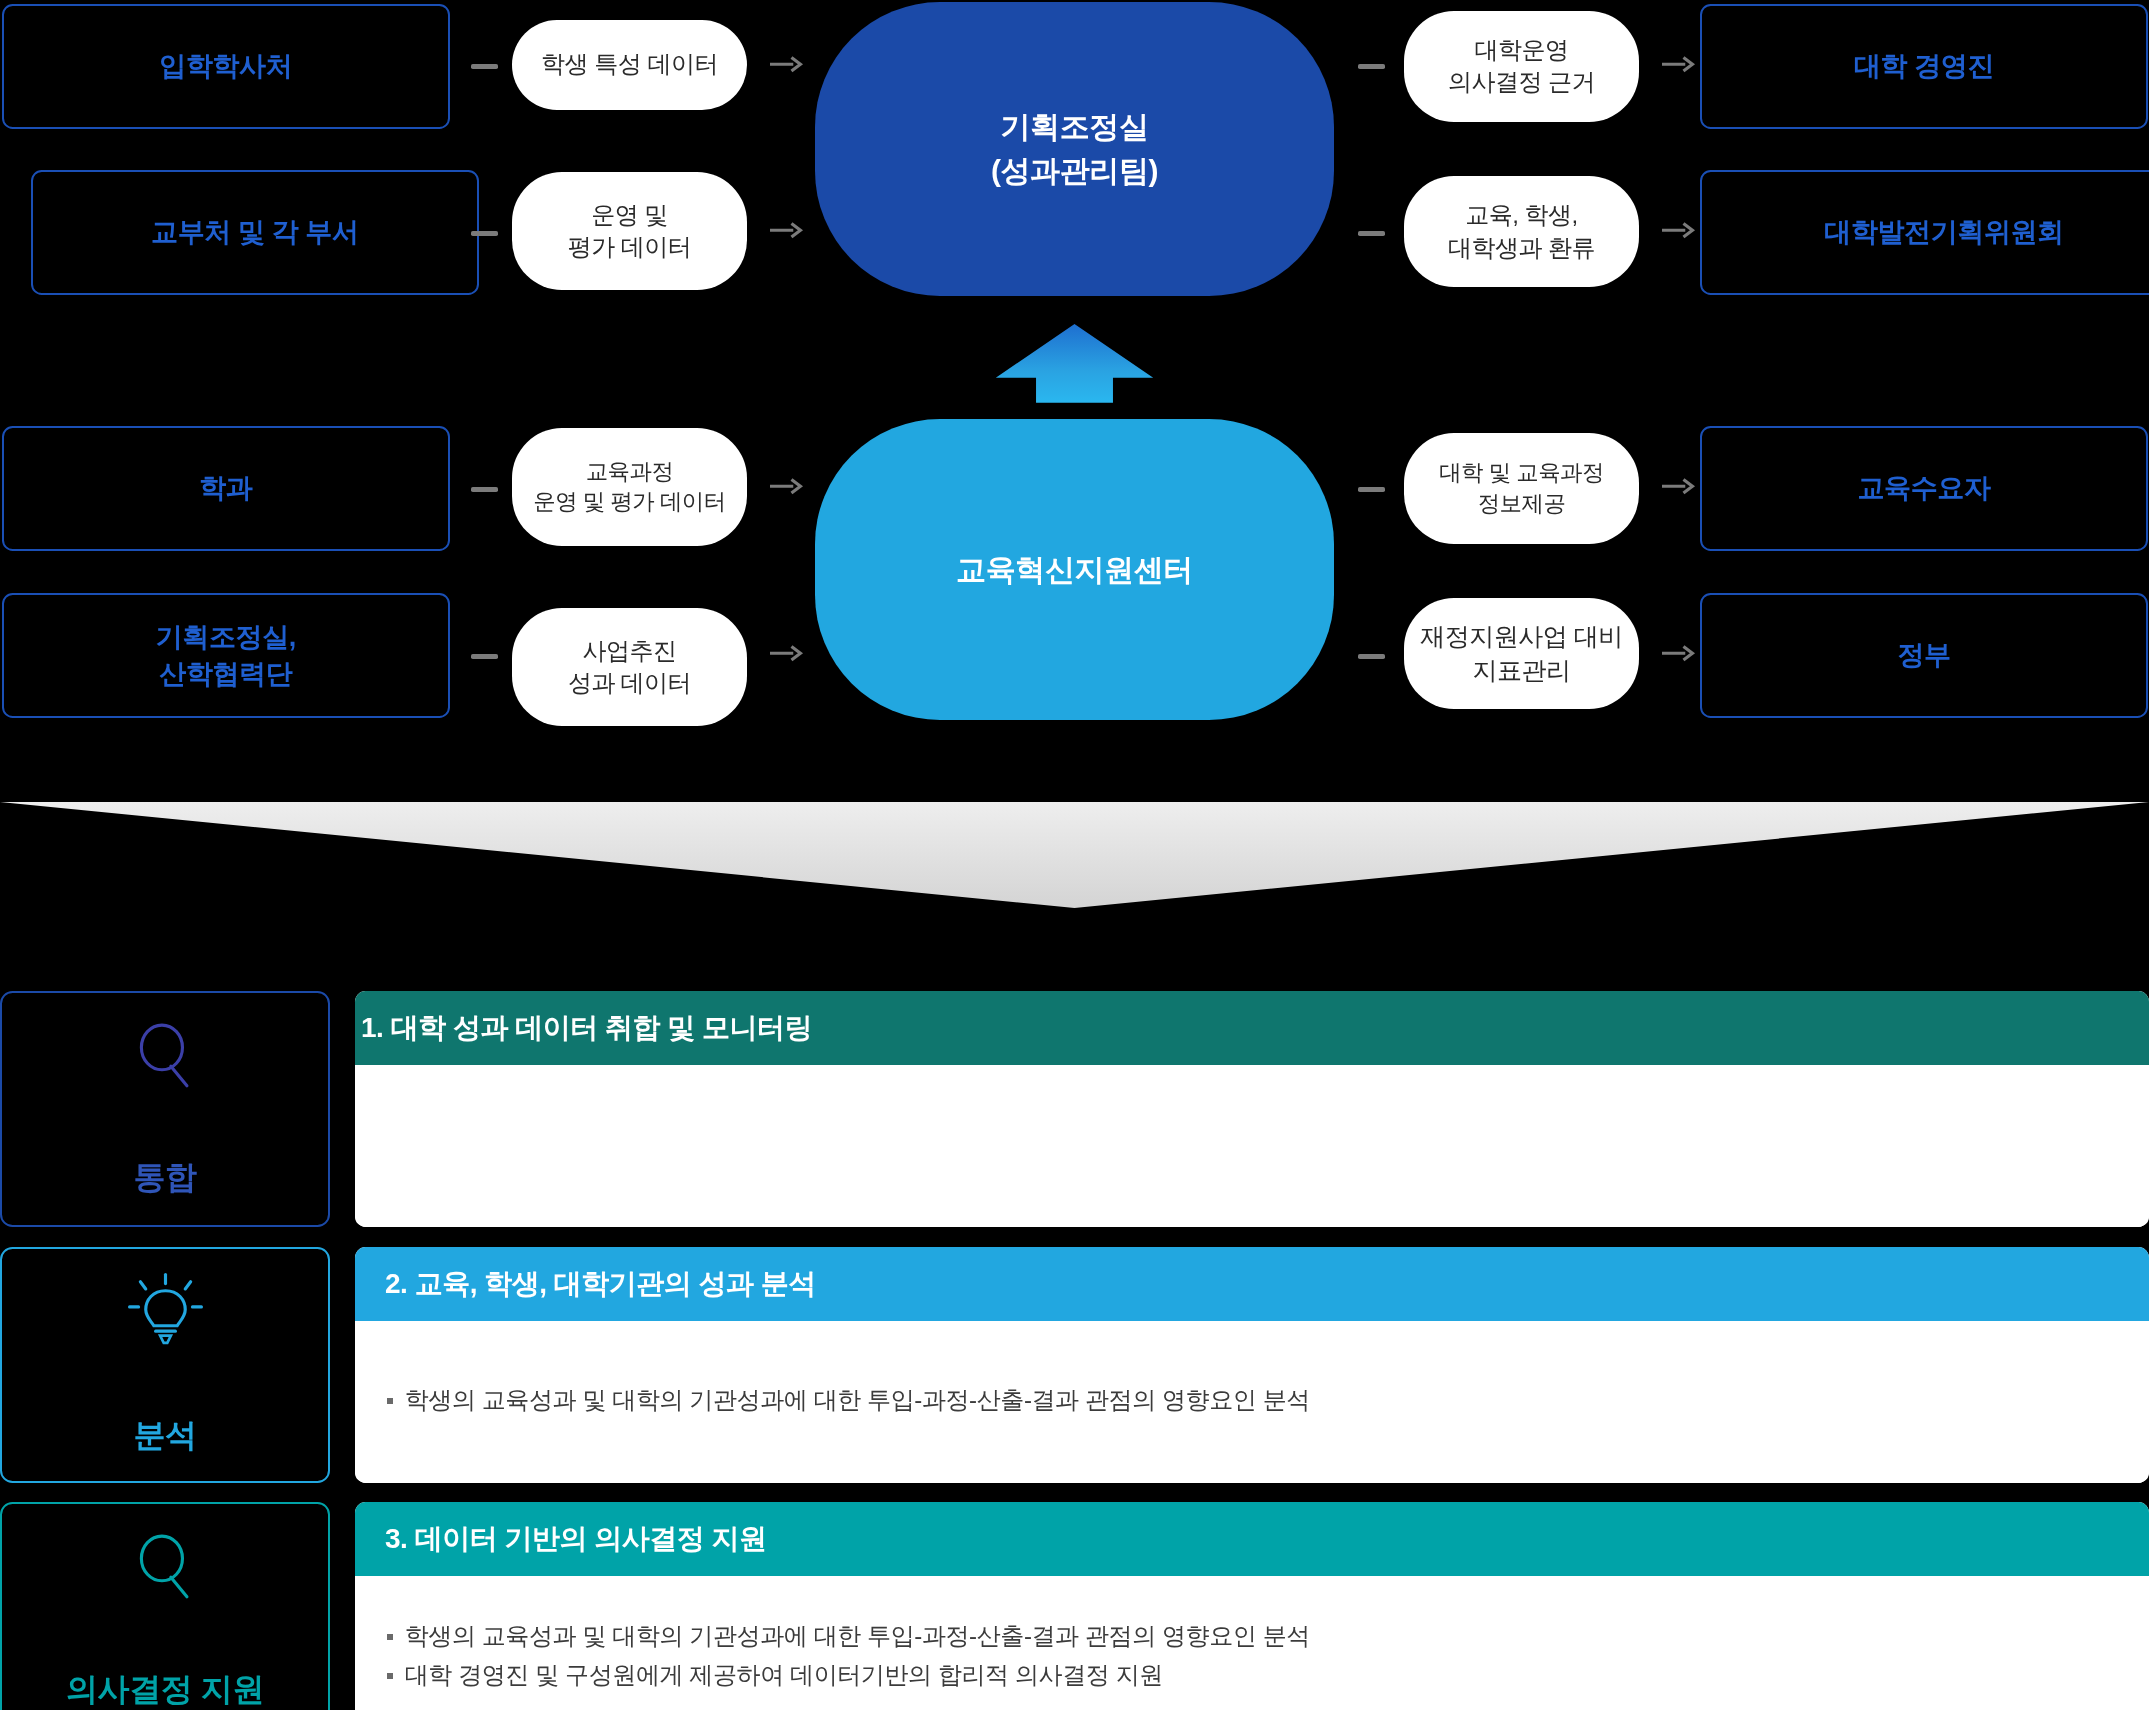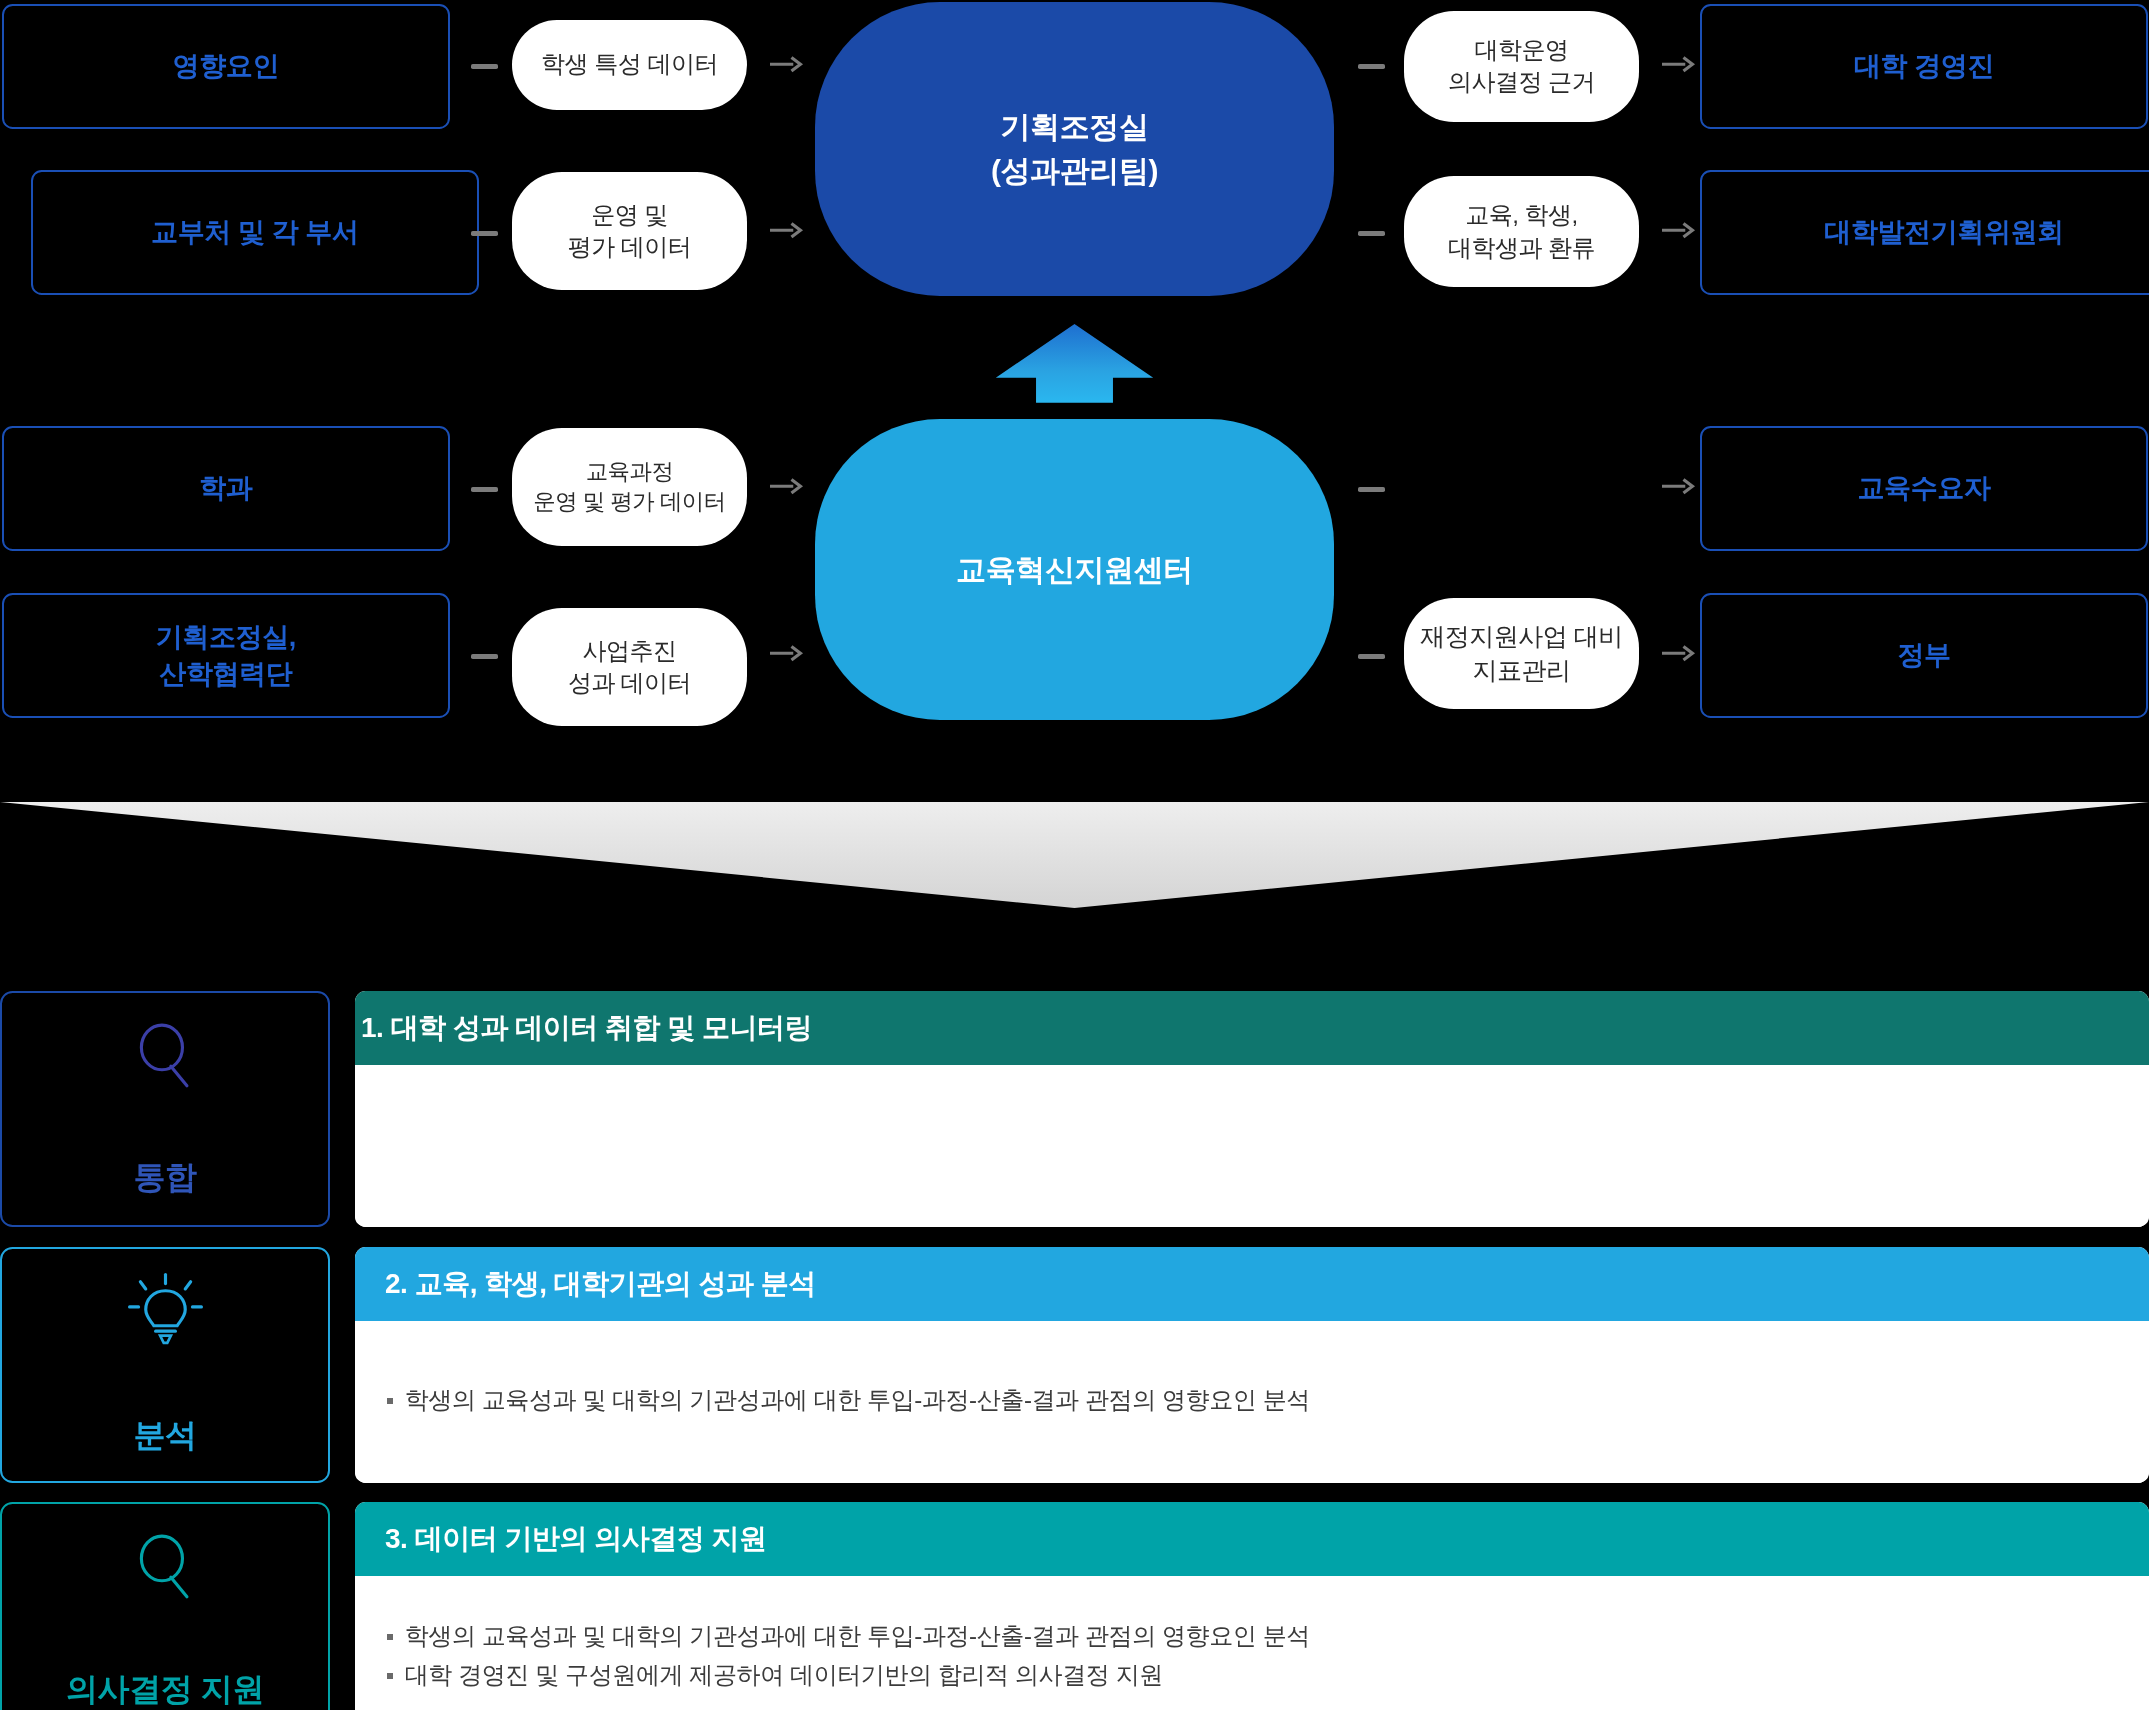--- a/index.html
+++ b/index.html
@@ -129,21 +129,21 @@
   }
 </style>
 </head>
 <body>
 
 <div id="root">
 
   <div class="flow">
 
     <div class="node-box" style="left:1.8px; top:3.6px; width:448px; height:125px;">
-      <span class="label">영향요인</span>
+      <span class="label">입학학사처</span>
     </div>
     <div class="node-box" style="left:1.8px; top:170px; width:448px; height:125px;margin-left:29px;">
       <span class="label">교부처 및 각 부서</span>
     </div>
     <div class="node-box" style="left:1.8px; top:426px; width:448px; height:125px;">
       <span class="label">학과</span>
     </div>
     <div class="node-box" style="left:1.8px; top:593px; width:448px; height:125px;">
       <span class="label" style="white-space:pre-line;">기획조정실,
 산학협력단</span>
@@ -217,20 +217,24 @@
     <div class="dash" style="left:1358px; top:487px;"></div>
     <div class="dash" style="left:1358px; top:654px;"></div>
 
     <div class="pill" style="left:1404px; top:10.7px; width:235px; height:111px;">
       <span class="label" style="white-space:pre-line;">대학운영
 의사결정 근거</span>
     </div>
     <div class="pill" style="left:1404px; top:176px; width:235px; height:111px;">
       <span class="label" style="white-space:pre-line;">교육, 학생,
 대학생과 환류</span>
+    </div>
+    <div class="pill" style="left:1404px; top:433px; width:235px; height:111px;">
+      <span class="label" style="white-space:pre-line; font-size:22.4px;">대학 및 교육과정
+정보제공</span>
     </div>
     <div class="pill" style="left:1404px; top:598px; width:235px; height:111px;">
       <span class="label" style="white-space:pre-line; font-size:25px;">재정지원사업 대비
 지표관리</span>
     </div>
 
     <div class="arrow-right" style="left:1662px; top:54px;">
       <svg width="34" height="21.5" viewBox="0 0 38 24">
           <path d="M0 11.5 H26 M24 4 L34 11.5 L24 19" stroke="#7b7b7b" stroke-width="3.5" fill="none"></path>
         </svg>

